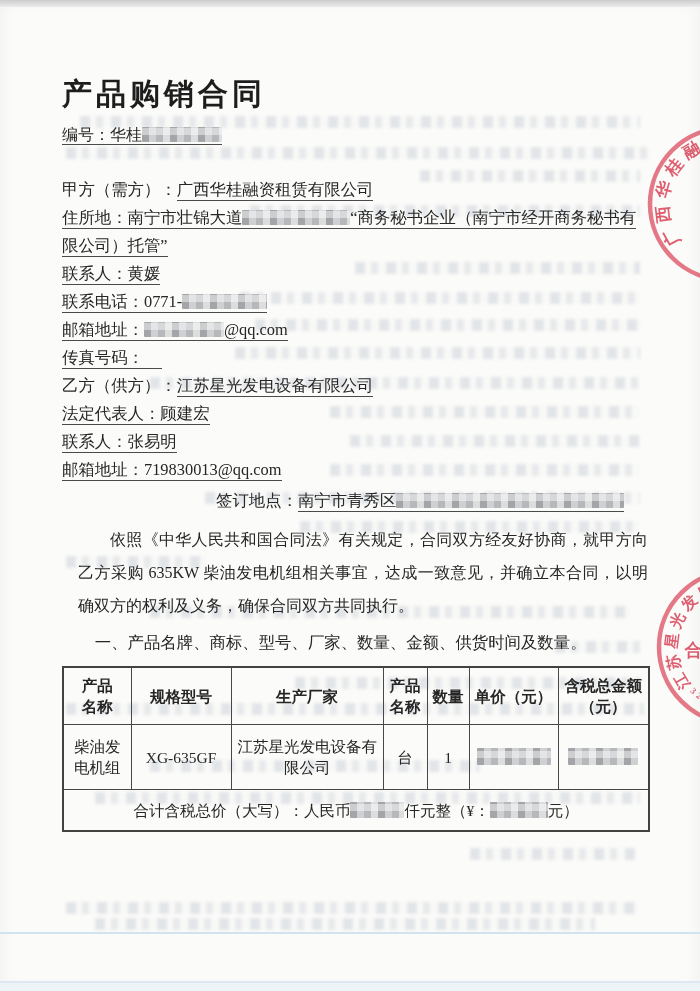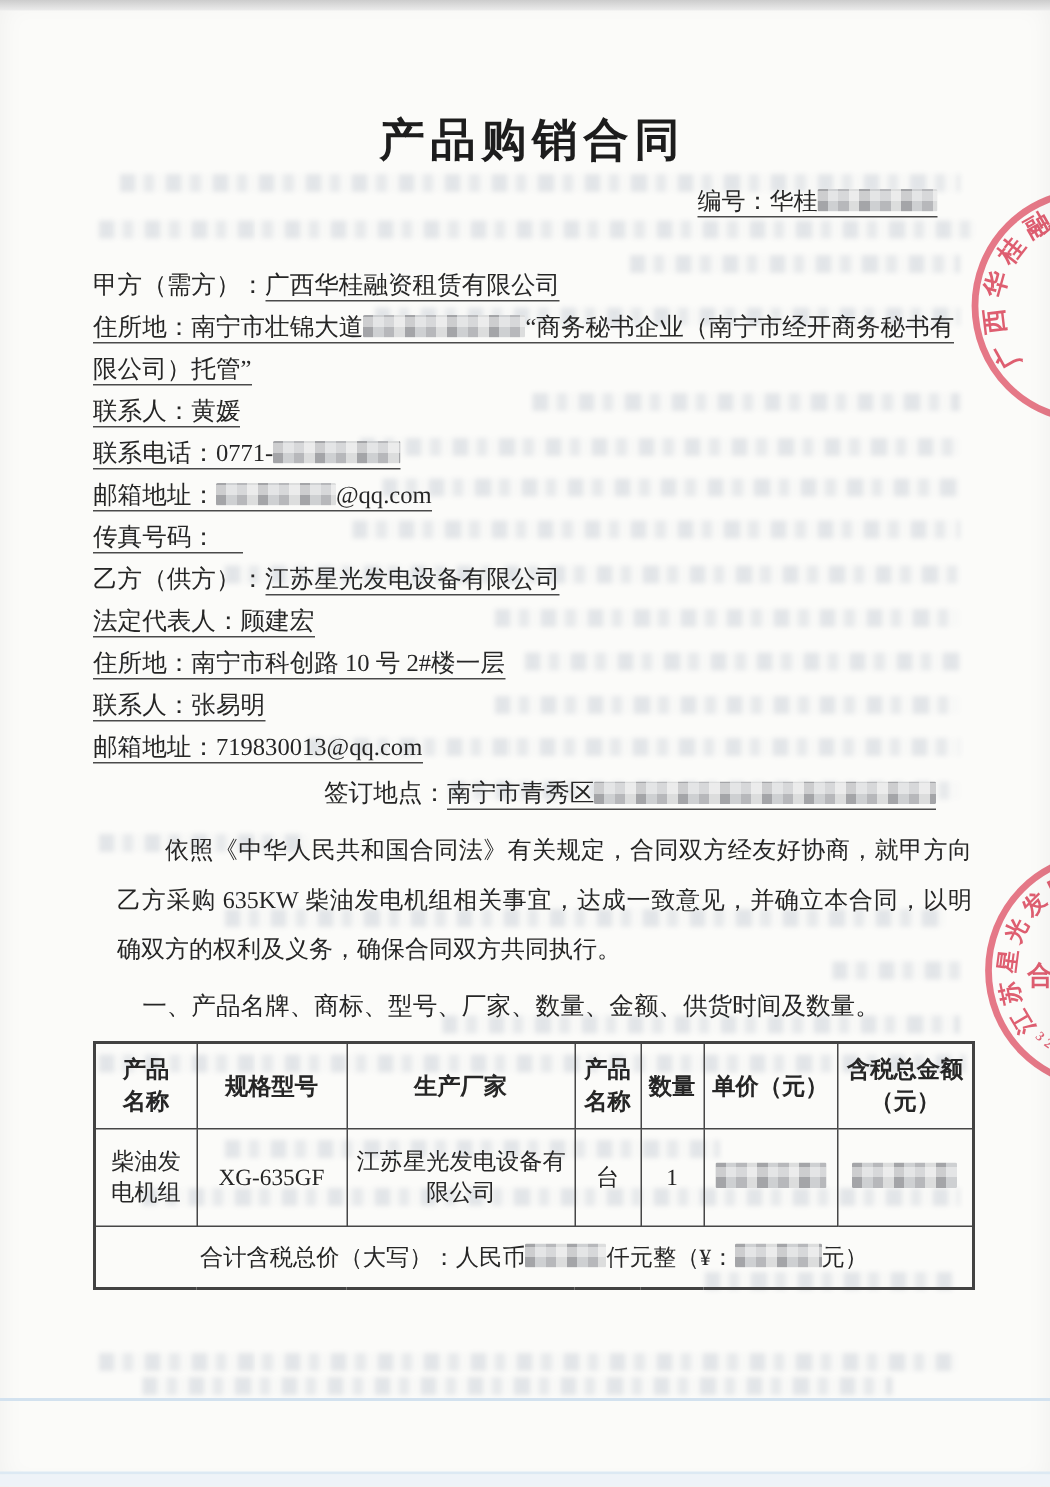--- a/index.html
+++ b/index.html
@@ -11,23 +11,23 @@
         background:linear-gradient(#cccccc,#ececec);}
   .edge-line1{position:absolute;left:0;top:932px;width:700px;height:2px;background:#d3e2ef;}
   .edge-line2{position:absolute;left:0;top:981px;width:700px;height:2px;background:#dce9f3;}
   .edge-bottom{position:absolute;left:0;top:983px;width:700px;height:8px;background:#eef3f8;}
 
   .bleed{position:absolute;height:12px;opacity:.45;filter:blur(1.6px);pointer-events:none;
         background:repeating-linear-gradient(90deg,rgba(108,124,150,.38) 0 10px,rgba(108,124,150,.05) 10px 16px,
         rgba(108,124,150,.30) 16px 23px,rgba(108,124,150,.04) 23px 31px);}
 
   .content{position:absolute;left:62px;top:0;width:586px;}
-  .title{margin:0;padding-top:76px;text-align:center;font-size:30px;font-weight:700;
+  .title{margin:0;padding-top:76px;text-align:left;font-size:30px;font-weight:700;
         letter-spacing:4px;line-height:36px;color:#1d1d1d;}
-  .doc-no{margin-top:12px;text-align:right;padding-right:23px;font-size:16px;line-height:22px;}
+  .doc-no{margin-top:12px;text-align:left;padding-right:23px;font-size:16px;line-height:22px;}
   .ul{border-bottom:1px solid #4a4a4a;padding-bottom:1px;}
   .fields{margin-top:30px;font-size:16.4px;line-height:28px;}
   .fline{white-space:normal;}
   .mosaic{display:inline-block;height:15px;vertical-align:-2px;border-radius:1px;
         background-image:repeating-linear-gradient(0deg,rgba(255,255,255,0) 0 7px,rgba(255,255,255,.45) 7px 14px),
         repeating-linear-gradient(90deg,#a4a5a8 0 7px,#ced0d2 7px 14px,#b7b8bb 14px 21px,#dcdddd 21px 28px);}
   .sign-line{margin-top:3px;margin-left:154px;font-size:16.4px;line-height:28px;}
   .preamble{margin:8px 0 0 16px;font-size:16px;line-height:33px;text-align:justify;text-indent:2em;}
   .sec-head{margin:6px 0 0 0;font-size:16.4px;line-height:30px;text-indent:2em;}
 
@@ -85,21 +85,20 @@
     <div class="fields">
       <div class="fline"><span>甲方（需方）：</span><span class="ul">广西华桂融资租赁有限公司</span></div>
       <div class="fline"><span class="ul"><span>住所地：南宁市壮锦大道</span><span class="mosaic" style="width:108px"></span><span>“商务秘书企业（南宁市经开商务秘书有限公司）托管”</span></span></div>
       <div class="fline"><span class="ul">联系人：黄媛</span></div>
       <div class="fline"><span class="ul"><span>联系电话：0771-</span><span class="mosaic" style="width:85px"></span></span></div>
       <div class="fline"><span class="ul"><span>邮箱地址：</span><span class="mosaic" style="width:80px"></span><span>@qq.com</span></span></div>
       <div class="fline"><span class="ul"><span>传真号码：</span><span style="display:inline-block;width:18px"></span></span></div>
 
       <div class="fline"><span>乙方（供方）：</span><span class="ul">江苏星光发电设备有限公司</span></div>
       <div class="fline"><span class="ul">法定代表人：顾建宏</span></div>
-      <div class="fline"><span class="ul">住所地：南宁市科创路 10 号 2#楼一层</span></div>
       <div class="fline"><span class="ul">联系人：张易明</span></div>
       <div class="fline"><span class="ul">邮箱地址：719830013@qq.com</span></div>
     </div>
 
     <div class="sign-line"><span>签订地点：</span><span class="ul"><span>南宁市青秀区</span><span class="mosaic" style="width:228px"></span></span></div>
 
     <p class="preamble">依照《中华人民共和国合同法》有关规定，合同双方经友好协商，就甲方向乙方采购 635KW 柴油发电机组相关事宜，达成一致意见，并确立本合同，以明确双方的权利及义务，确保合同双方共同执行。</p>
 
     <p class="sec-head">一、产品名牌、商标、型号、厂家、数量、金额、供货时间及数量。</p>
 

